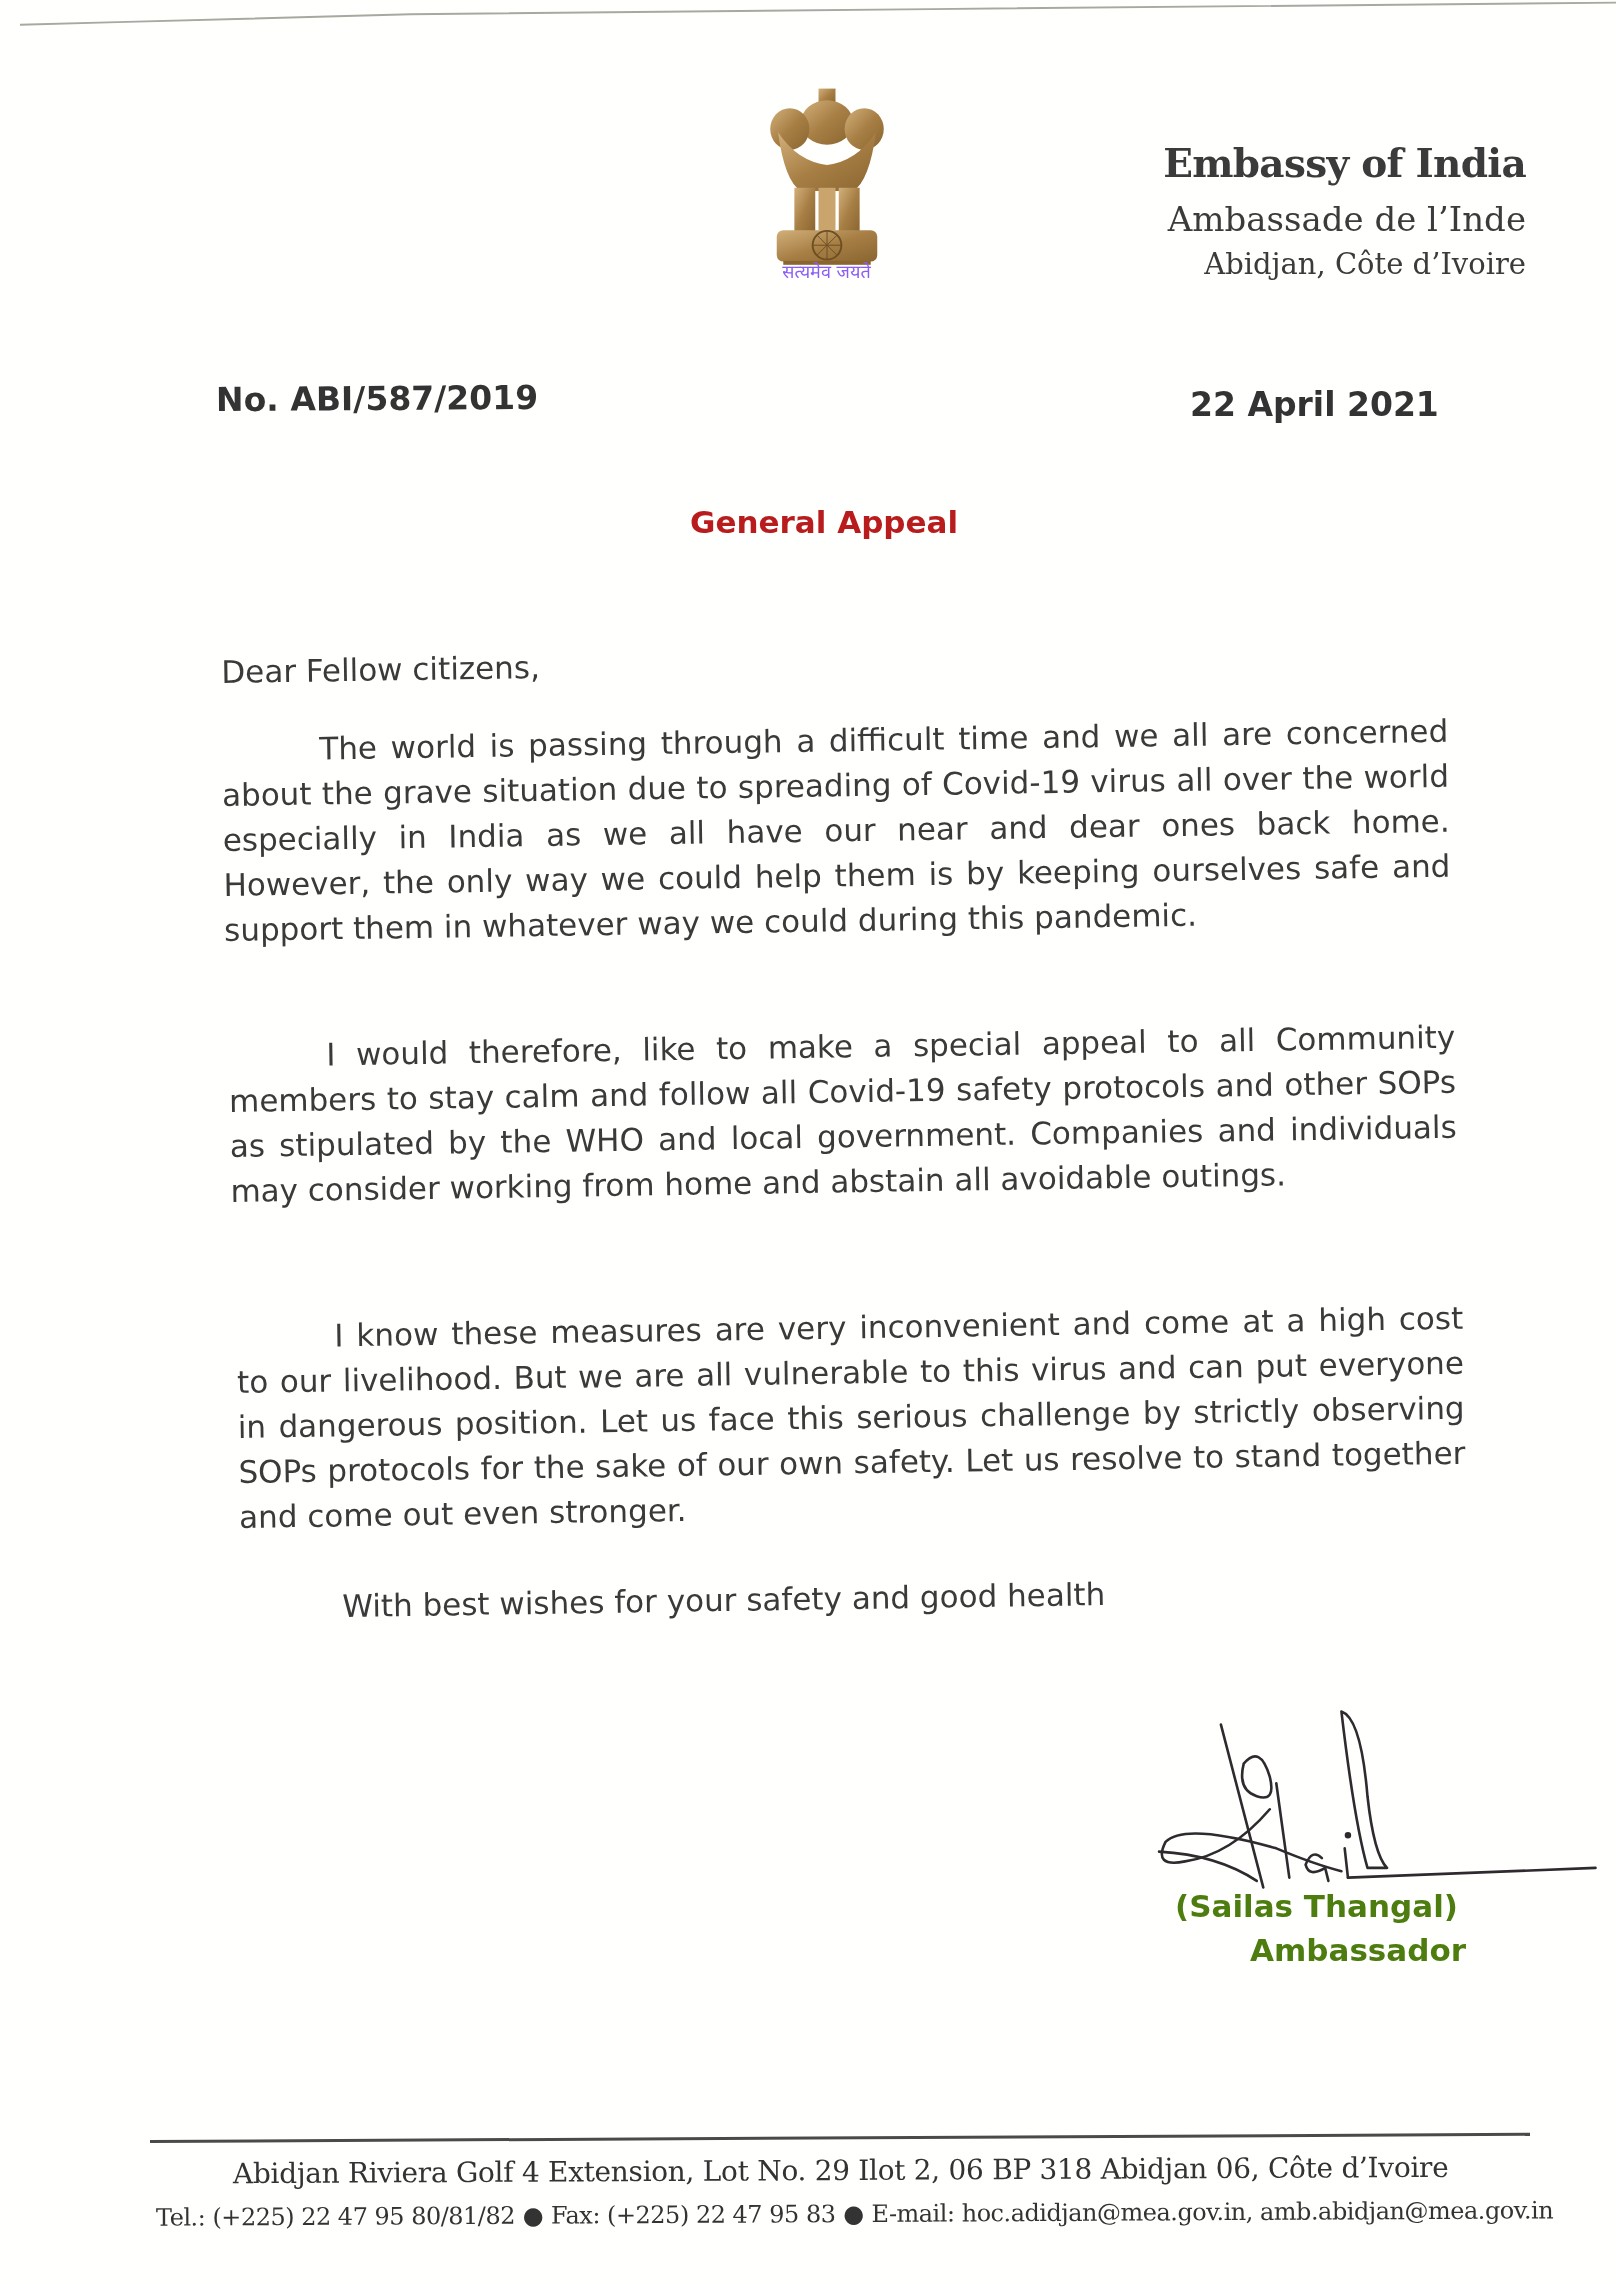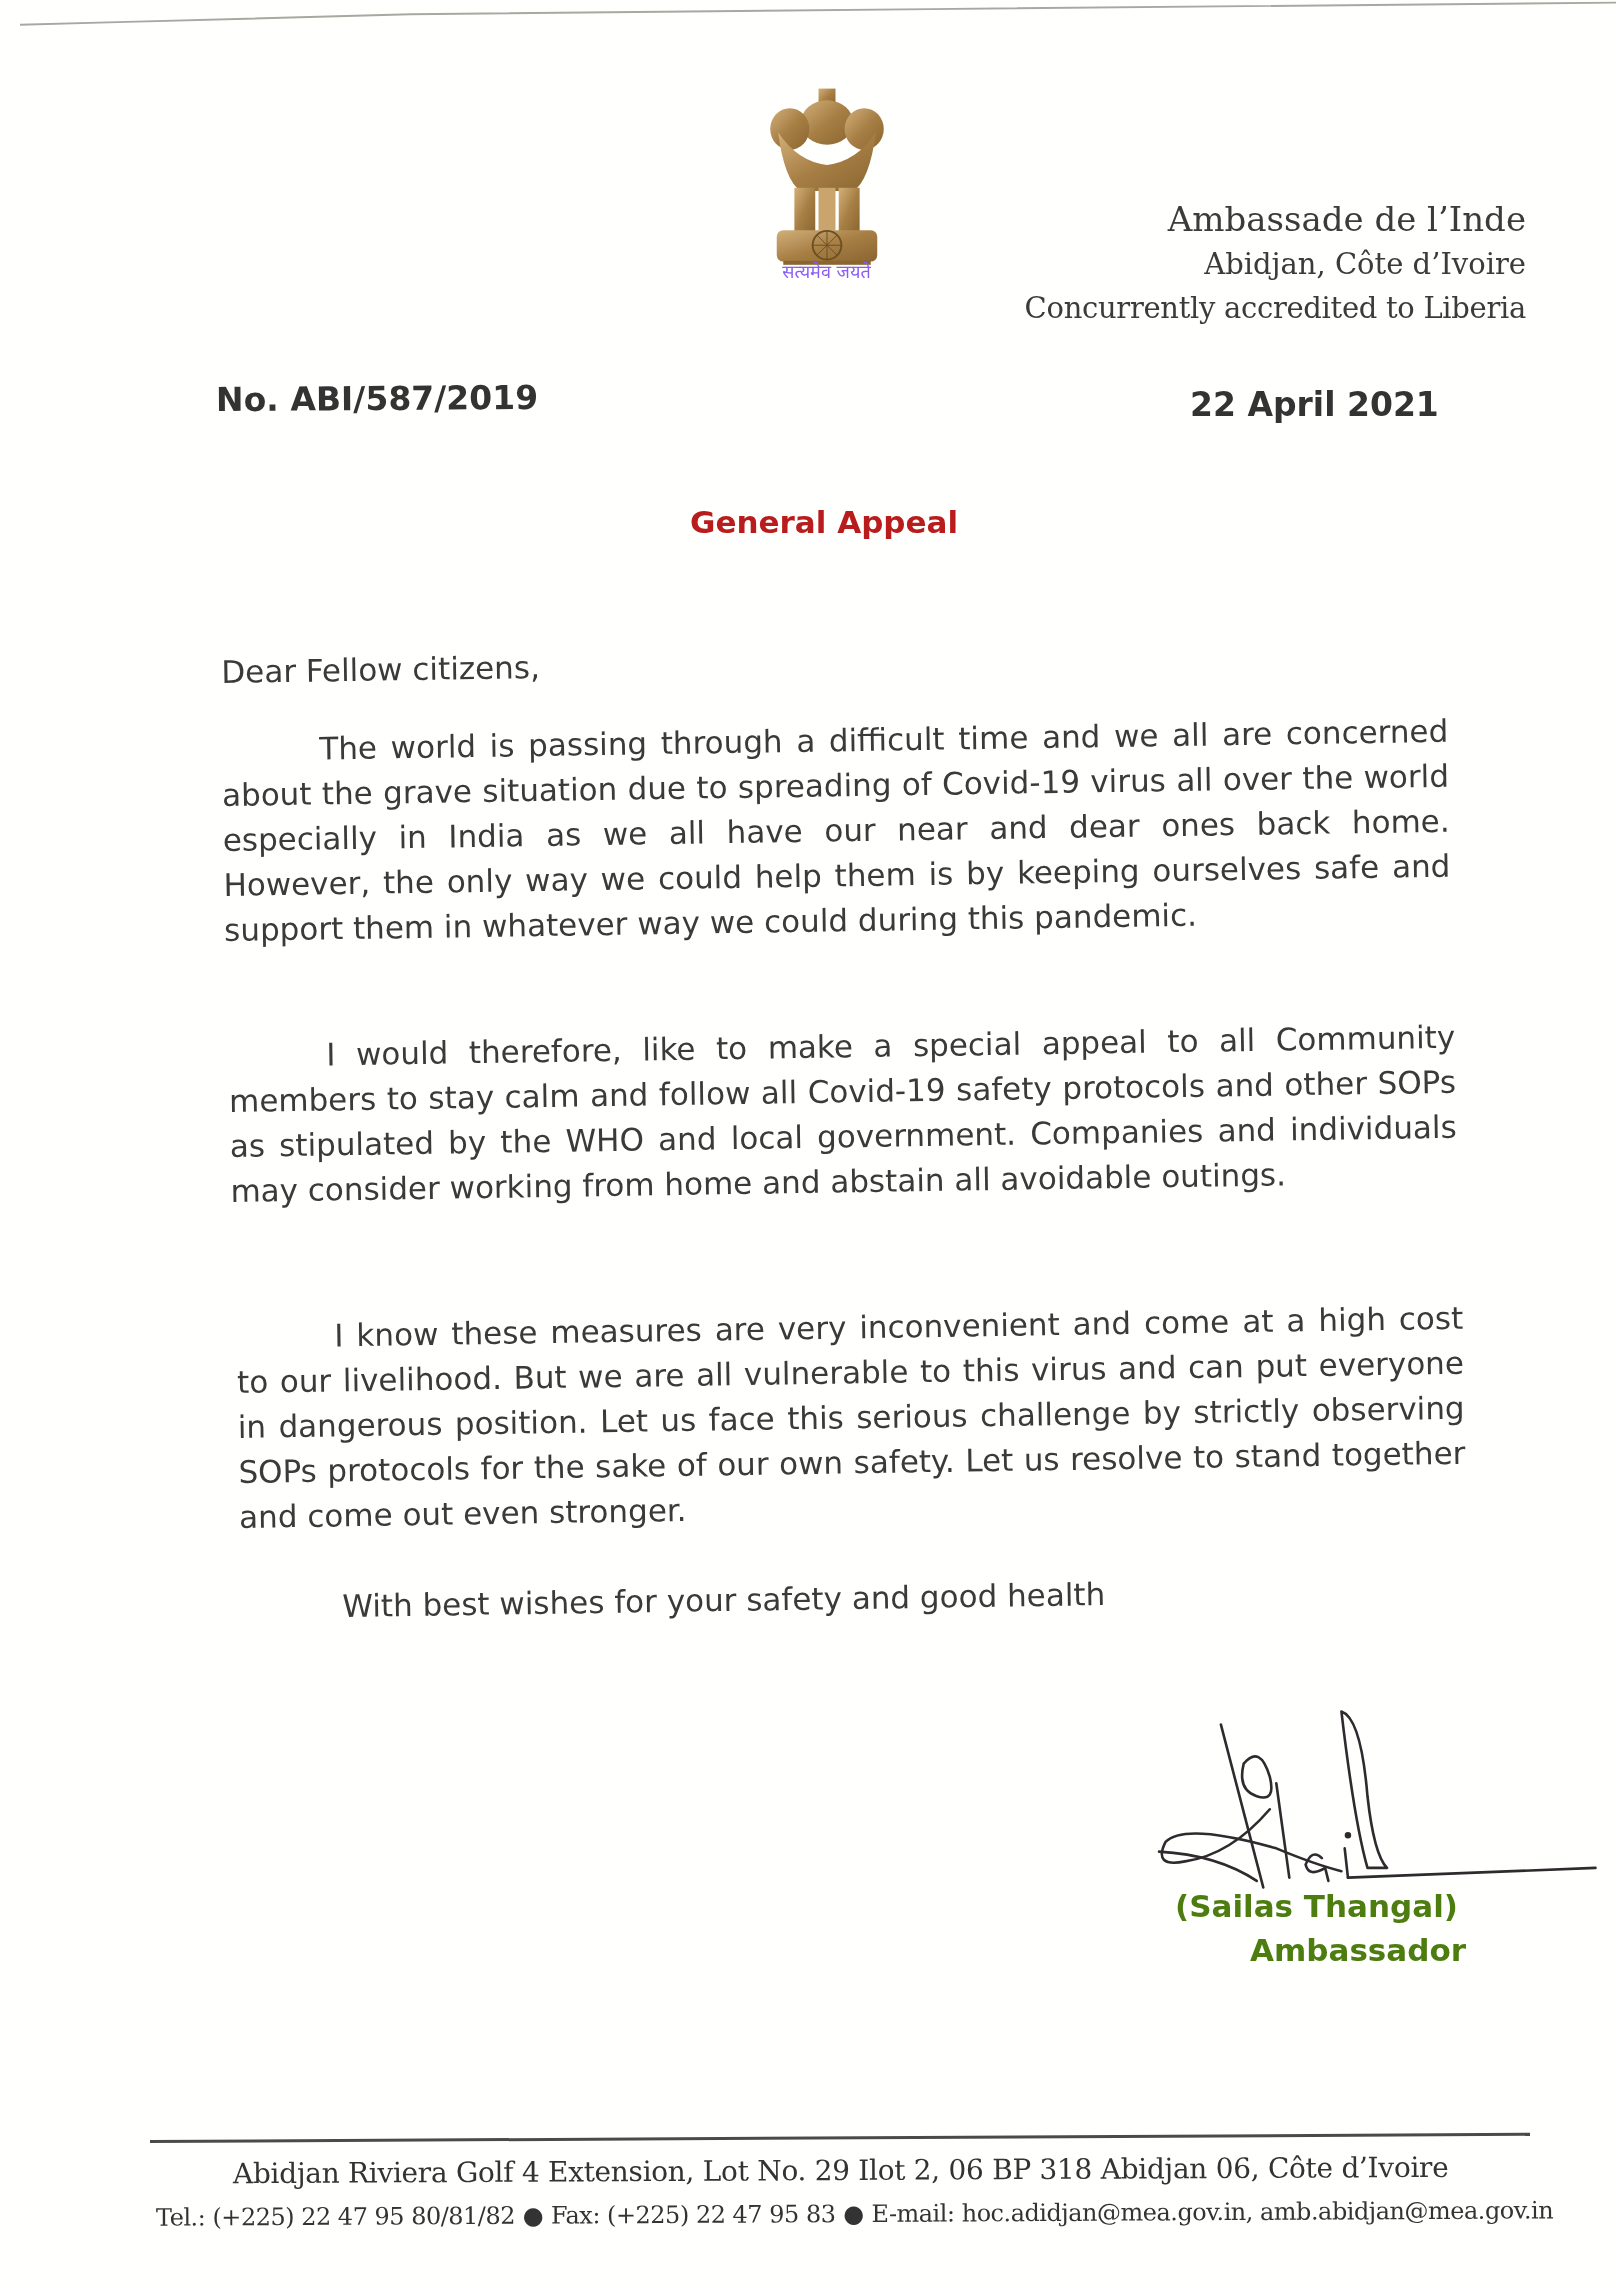--- a/index.html
+++ b/index.html
@@ -61,23 +61,23 @@
     <g stroke="#6e4f22" stroke-width="1.5">
       <line x1="73" y1="248" x2="117" y2="248"></line>
         <line x1="95" y1="226" x2="95" y2="270"></line>
       <line x1="80" y1="233" x2="110" y2="263"></line>
         <line x1="110" y1="233" x2="80" y2="263"></line>
     </g>
     <rect x="28" y="272" width="134" height="6" fill="#8a6530"></rect>
   </svg>
   <div class="motto">सत्यमेव जयते</div>
 
+  <div class="hdr l1">Embassy of India</div>
   <div class="hdr l2">Ambassade de l’Inde</div>
   <div class="hdr l3">Abidjan, Côte d’Ivoire</div>
-  <div class="hdr l4">Concurrently accredited to Liberia</div>
 
   <div class="date">22 April 2021</div>
   <div class="refno">No. ABI/587/2019</div>
 
   <div class="title">General Appeal</div>
 
   <div class="body-text salutation">Dear Fellow citizens,</div>
   <p class="body-text para p1">The world is passing through a difficult time and we all are concerned about the grave situation due to spreading of Covid-19 virus all over the world especially in India as we all have our near and dear ones back home. However, the only way we could help them is by keeping ourselves safe and support them in whatever way we could during this pandemic.</p>
   <p class="body-text para p2">I would therefore, like to make a special appeal to all Community members to stay calm and follow all Covid-19 safety protocols and other SOPs as stipulated by the WHO and local government. Companies and individuals may consider working from home and abstain all avoidable outings.</p>
   <p class="body-text para p3">I know these measures are very inconvenient and come at a high cost to our livelihood. But we are all vulnerable to this virus and can put everyone in dangerous position. Let us face this serious challenge by strictly observing SOPs protocols for the sake of our own safety. Let us resolve to stand together and come out even stronger.</p>

